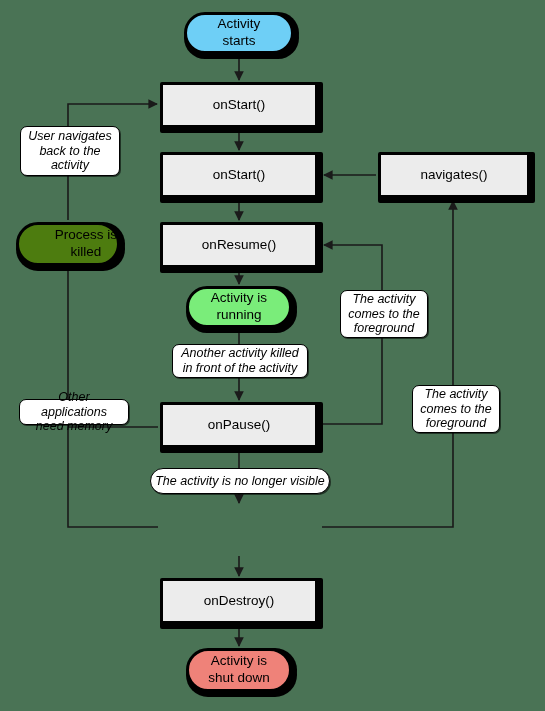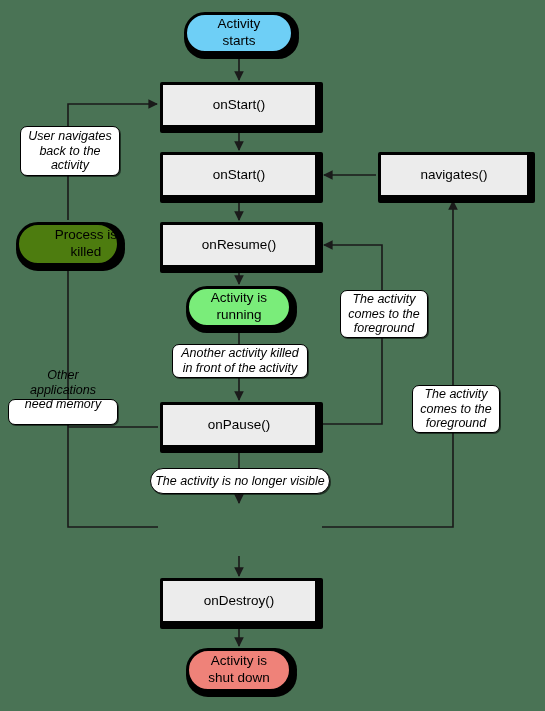--- a/index.html
+++ b/index.html
@@ -170,21 +170,21 @@
     <span style="white-space:pre-line;">The activity
 comes to the
 foreground</span>
   </div>
 
   <div class="elabel" style="left:172px; top:344px; width:136px; height:34px;">
     <span style="white-space:pre-line;">Another activity killed
 in front of the activity</span>
   </div>
 
-  <div class="elabel" style="left:8px; top:399px; width:110px; height:26px;align-items:flex-end;">
+  <div class="elabel" style="left:19px; top:399px; width:110px; height:26px;">
     <span style="white-space:pre-line;">Other applications
 need memory</span>
   </div>
 
   <div class="elabel" style="left:412px; top:385px; width:88px; height:48px;">
     <span style="white-space:pre-line;">The activity
 comes to the
 foreground</span>
   </div>
 

